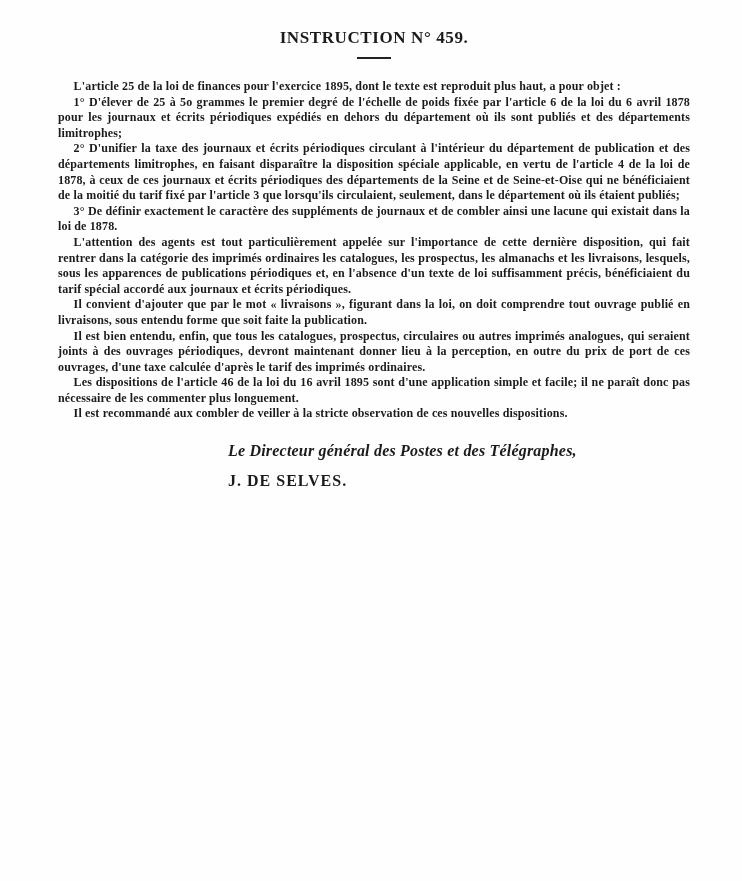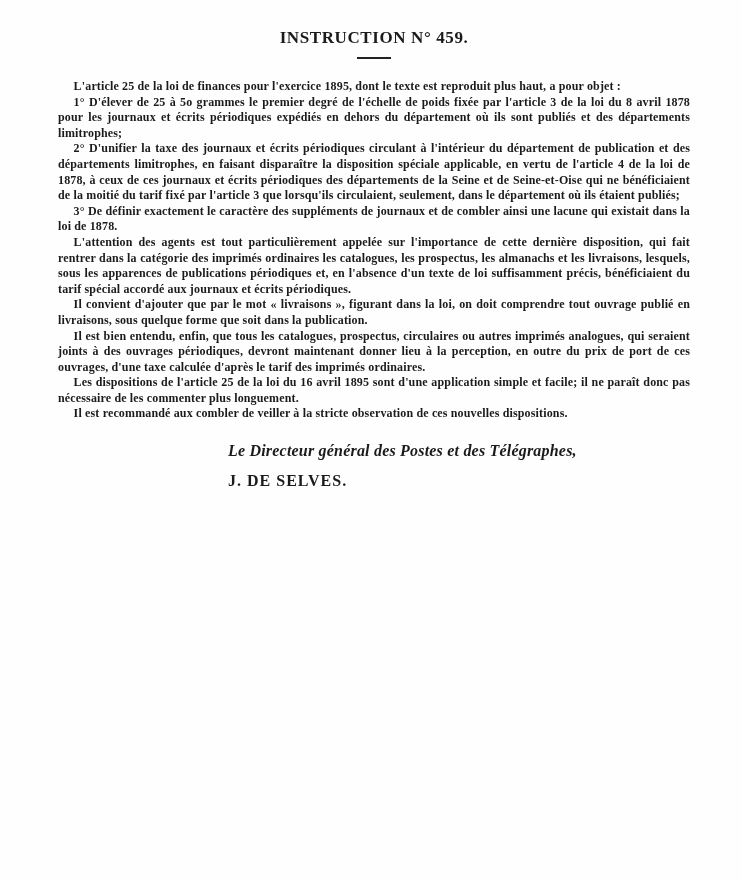--- a/index.html
+++ b/index.html
@@ -76,27 +76,27 @@
 
 <div class="page">
 
   <h1 class="title">INSTRUCTION N° 459.</h1>
 
   <hr class="title-rule">
 
 
   <div class="body-text">
     <p>L'article 25 de la loi de finances pour l'exercice 1895, dont le texte est reproduit plus haut, a pour objet :</p>
-    <p>1° D'élever de 25 à 5o grammes le premier degré de l'échelle de poids fixée par l'article 3 de la loi du 8 avril 1878 pour les journaux et écrits périodiques expédiés en dehors du département où ils sont publiés et des départements limitrophes;</p>
+    <p>1° D'élever de 25 à 5o grammes le premier degré de l'échelle de poids fixée par l'article 6 de la loi du 6 avril 1878 pour les journaux et écrits périodiques expédiés en dehors du département où ils sont publiés et des départements limitrophes;</p>
     <p>2° D'unifier la taxe des journaux et écrits périodiques circulant à l'intérieur du département de publication et des départements limitrophes, en faisant disparaître la disposition spéciale applicable, en vertu de l'article 4 de la loi de 1878, à ceux de ces journaux et écrits périodiques des départements de la Seine et de Seine-et-Oise qui ne bénéficiaient de la moitié du tarif fixé par l'article 3 que lorsqu'ils circulaient, seulement, dans le département où ils étaient publiés;</p>
     <p>3° De définir exactement le caractère des suppléments de journaux et de combler ainsi une lacune qui existait dans la loi de 1878.</p>
     <p>L'attention des agents est tout particulièrement appelée sur l'importance de cette dernière disposition, qui fait rentrer dans la catégorie des imprimés ordinaires les catalogues, les prospectus, les almanachs et les livraisons, lesquels, sous les apparences de publications périodiques et, en l'absence d'un texte de loi suffisamment précis, bénéficiaient du tarif spécial accordé aux journaux et écrits périodiques.</p>
-    <p>Il convient d'ajouter que par le mot « livraisons », figurant dans la loi, on doit comprendre tout ouvrage publié en livraisons, sous quelque forme que soit dans la publication.</p>
+    <p>Il convient d'ajouter que par le mot « livraisons », figurant dans la loi, on doit comprendre tout ouvrage publié en livraisons, sous entendu forme que soit faite la publication.</p>
     <p>Il est bien entendu, enfin, que tous les catalogues, prospectus, circulaires ou autres imprimés analogues, qui seraient joints à des ouvrages périodiques, devront maintenant donner lieu à la perception, en outre du prix de port de ces ouvrages, d'une taxe calculée d'après le tarif des imprimés ordinaires.</p>
-    <p>Les dispositions de l'article 25 de la loi du 16 avril 1895 sont d'une application simple et facile; il ne paraît donc pas nécessaire de les commenter plus longuement.</p>
+    <p>Les dispositions de l'article 46 de la loi du 16 avril 1895 sont d'une application simple et facile; il ne paraît donc pas nécessaire de les commenter plus longuement.</p>
     <p>Il est recommandé aux combler de veiller à la stricte observation de ces nouvelles dispositions.</p>
   </div>
 
   <div class="signature">
     <p class="sig-role">Le Directeur général des Postes et des Télégraphes,</p>
     <p class="sig-name">J. DE SELVES.</p>
   </div>
 
 </div>
 

